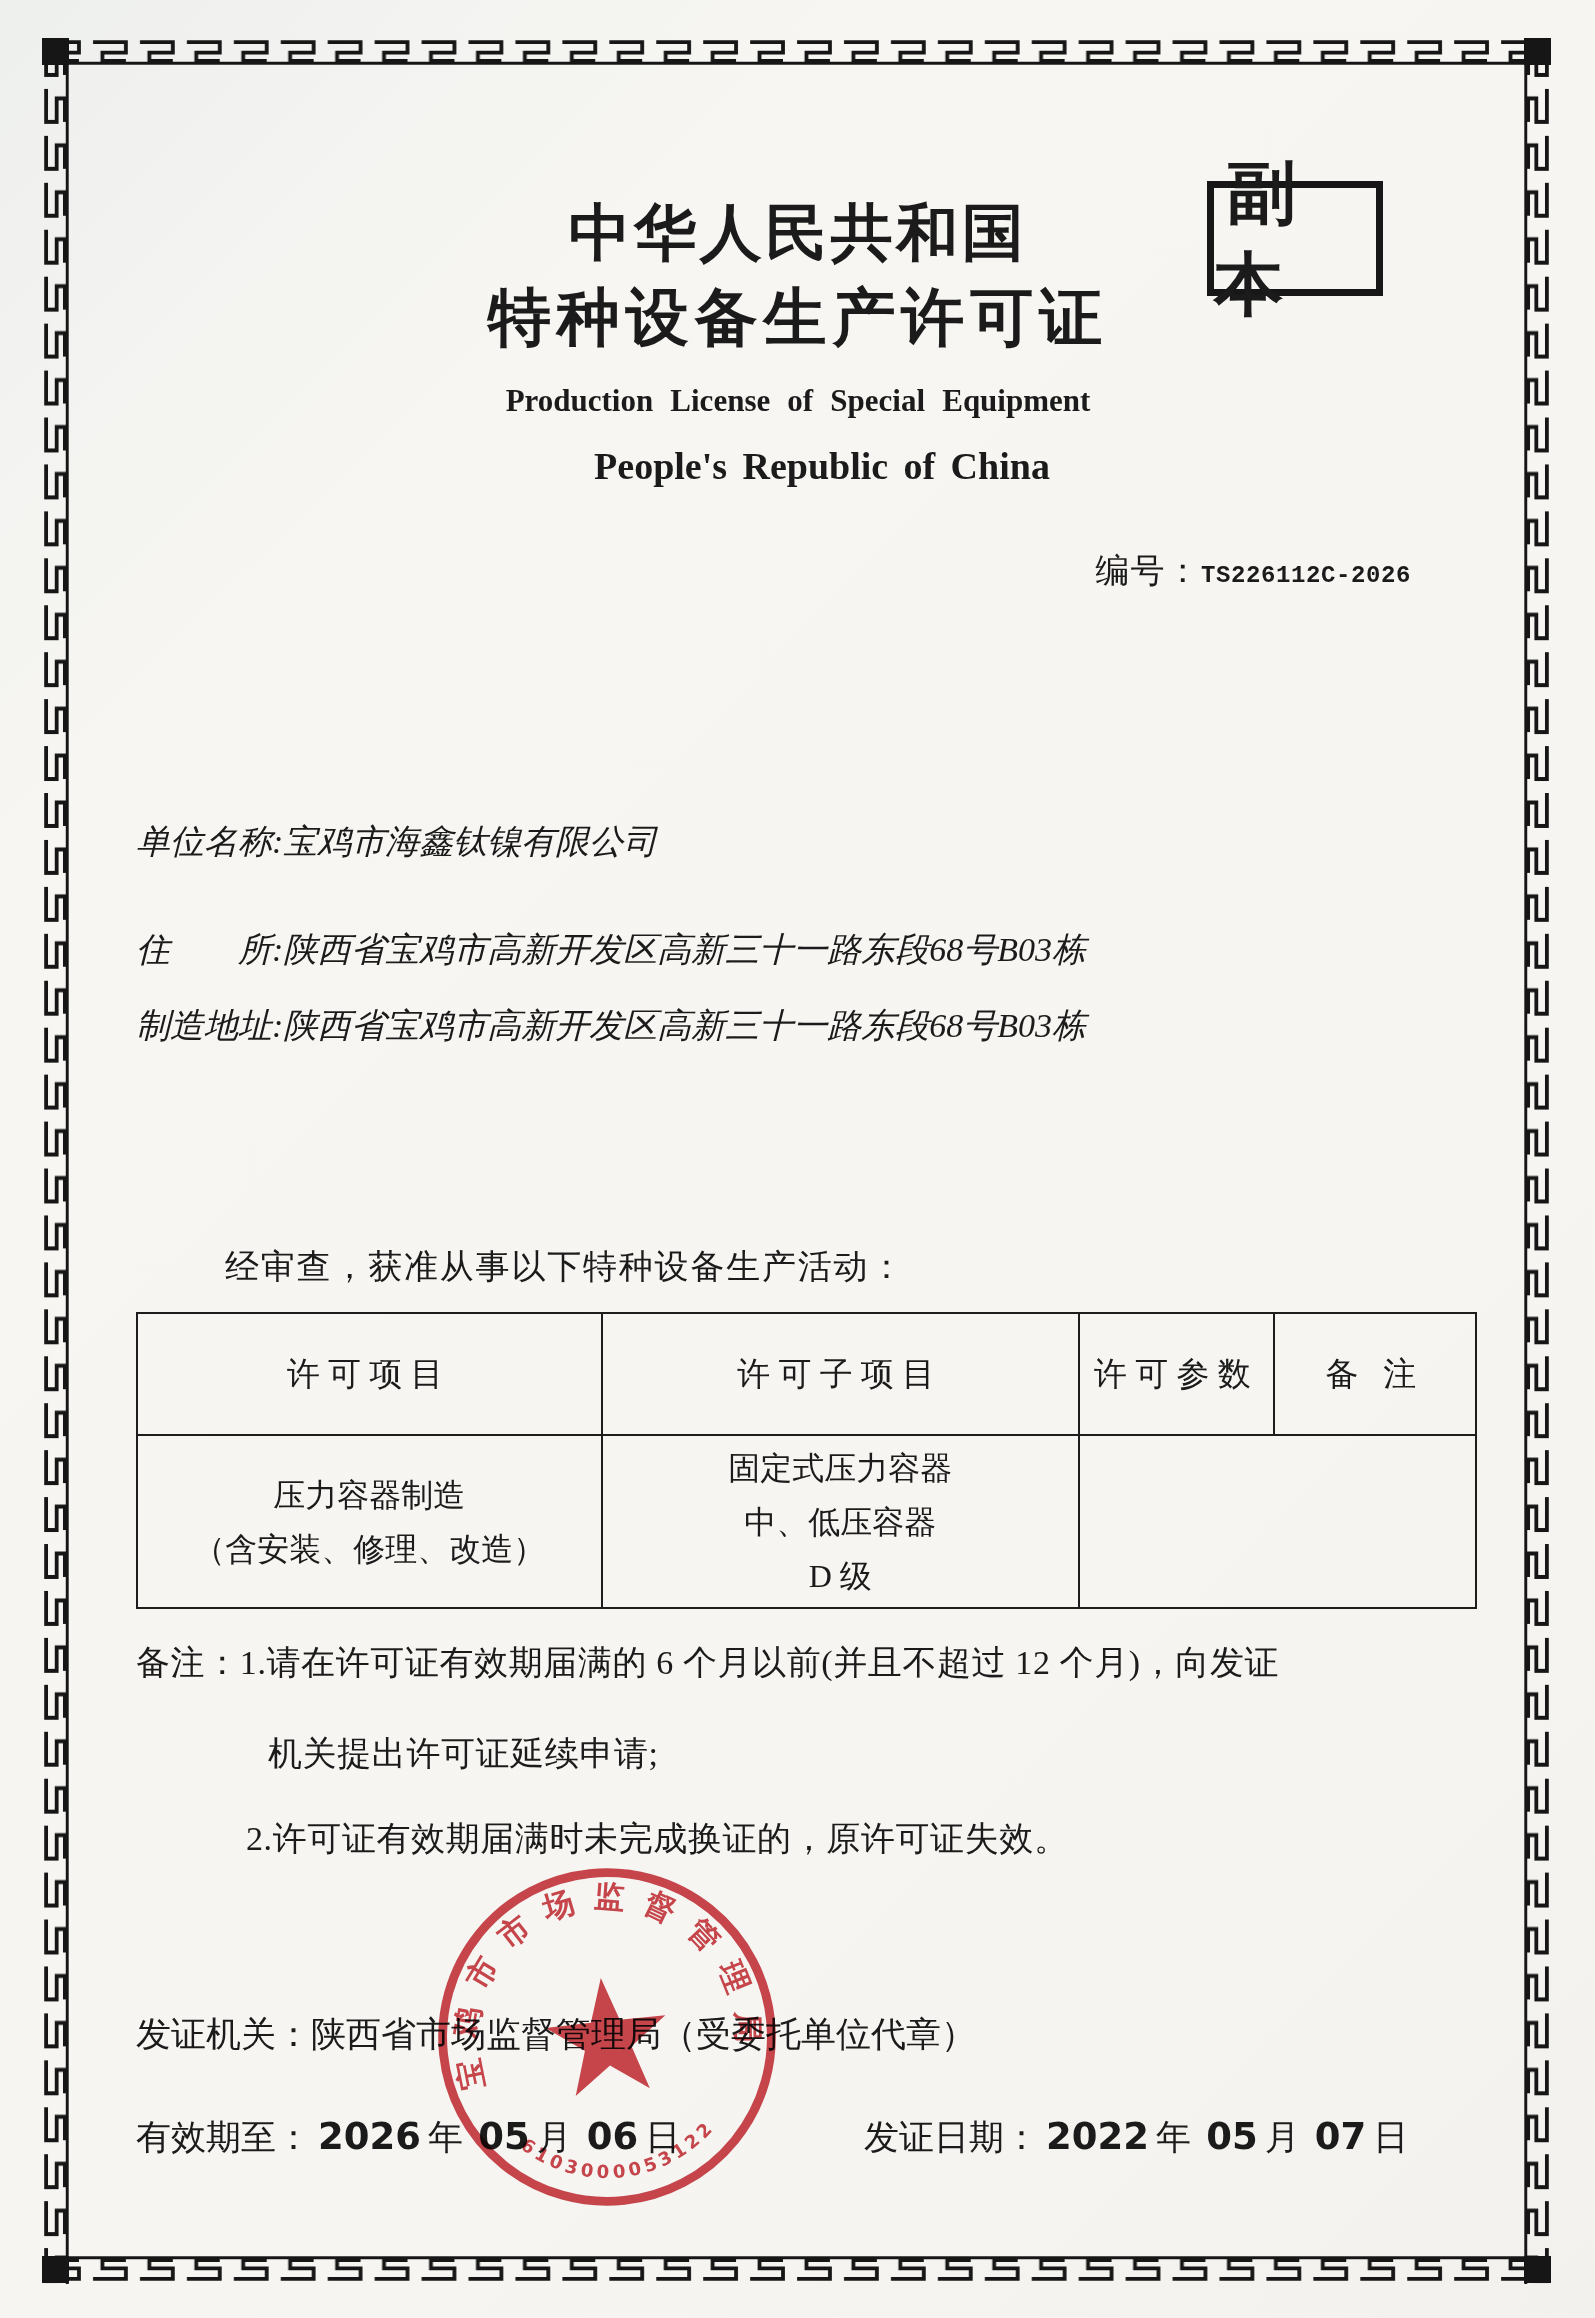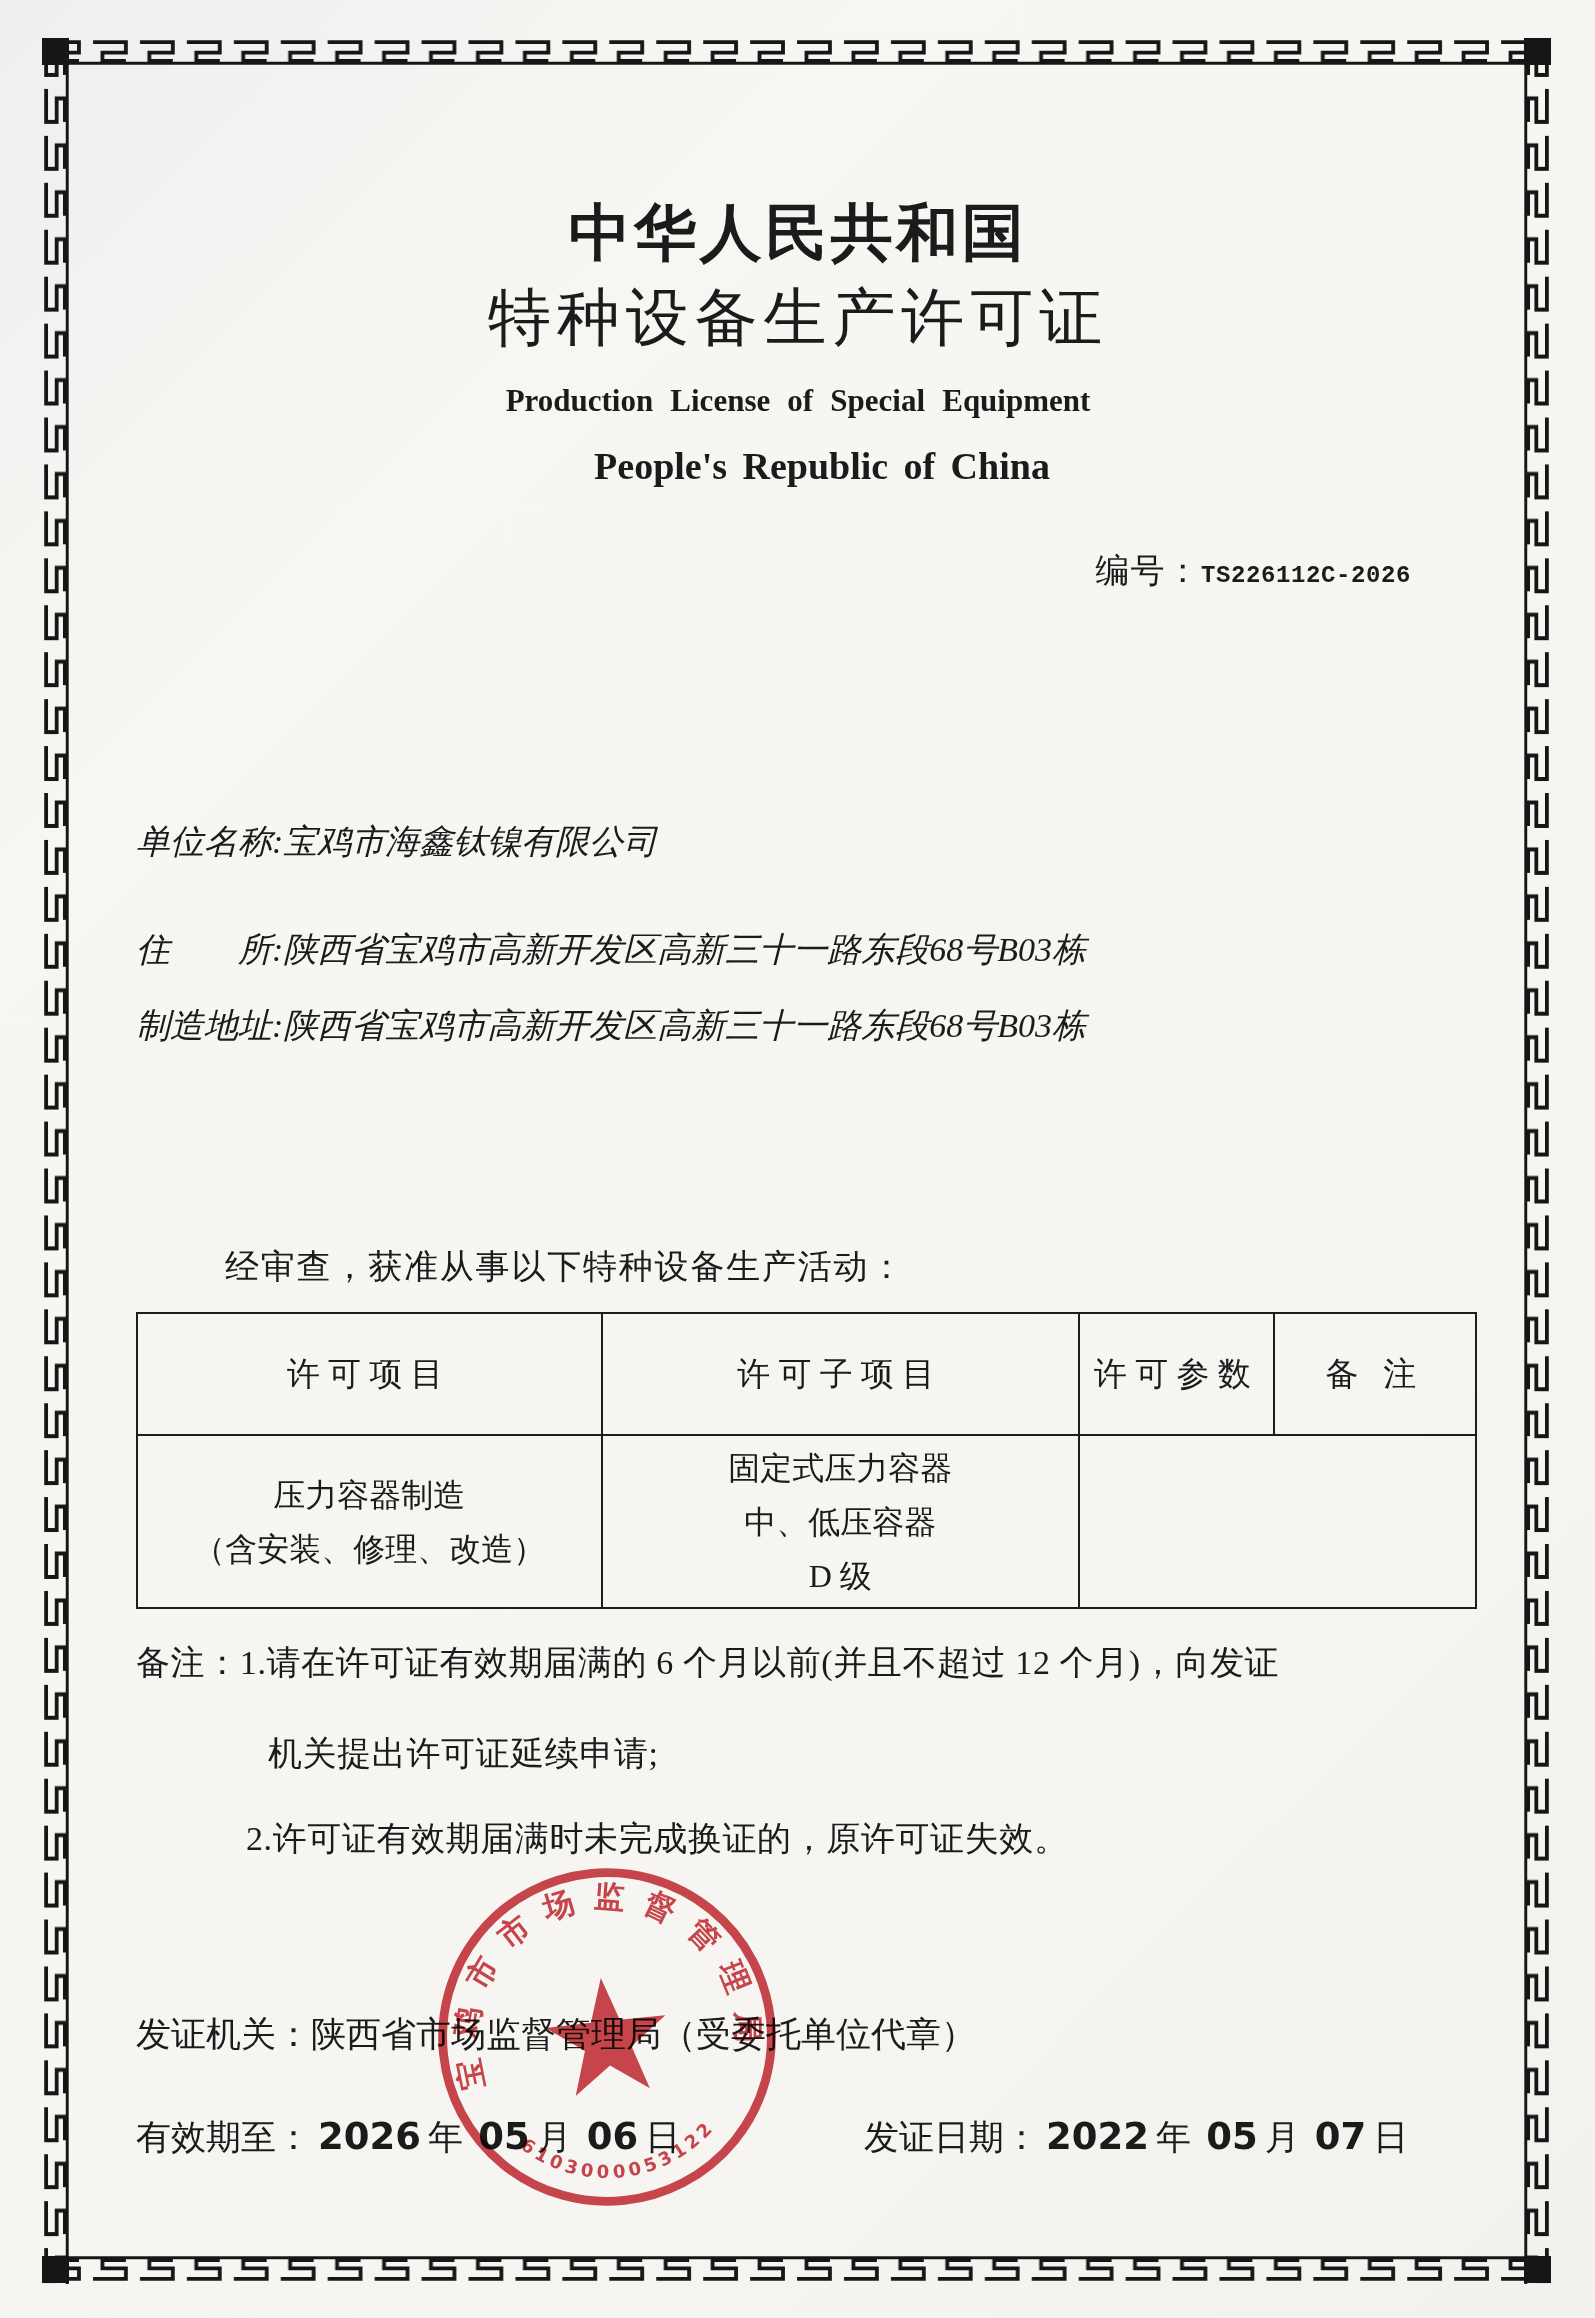--- a/index.html
+++ b/index.html
@@ -15,21 +15,21 @@
   .bcorner{position:absolute;width:27px;height:27px;background:#161616;}
   
   .copy-badge{
     position:absolute;left:1207px;top:181px;width:176px;height:115px;
     border:7.6px solid #171717;box-sizing:border-box;
     display:flex;align-items:center;justify-content:center;
     font-size:69px;font-weight:700;letter-spacing:13px;text-indent:13px;
   }
   
   .title-cn1{left:0;width:100%;top:191px;text-align:center;font-size:62px;font-weight:700;letter-spacing:3.5px;}
-  .title-cn2{left:0;width:100%;top:275px;text-align:center;font-size:63px;font-weight:400;letter-spacing:5.9px;}
+  .title-cn2{left:0;width:100%;top:275px;text-align:center;font-size:63px;font-weight:700;letter-spacing:5.9px;}
   .title-en1{left:0;width:100%;top:383px;text-align:center;font-size:31px;font-weight:700;word-spacing:9.4px;}
   .title-en2{left:0;width:100%;top:444px;text-align:center;font-size:38px;font-weight:700;word-spacing:5.9px;padding-left:24px;}
   .license-line{top:548px;right:185px;font-size:34px;letter-spacing:1.2px;}
   .license-number{font-family:"Liberation Mono","DejaVu Sans Mono",monospace;font-weight:700;font-size:24px;letter-spacing:0.6px;}
   
   .field-row{left:136px;font-size:34px;white-space:nowrap;font-style:italic;}
   .field-label{display:inline-block;width:136px;vertical-align:bottom;}
   .field-label.justify{display:inline-flex;justify-content:space-between;}
   
   .intro-line{left:225px;top:1244px;font-size:34px;letter-spacing:1.8px;}
@@ -88,20 +88,23 @@
       <rect width="46" height="3828" fill="url(#gkvl)"></rect>
     </svg>
   <svg class="bstrip" style="left:1524px;top:38px;" width="27" height="2246" viewBox="0 0 46 3828">
       <rect width="46" height="3828" fill="url(#gkvr)"></rect>
     </svg>
   <div class="bcorner" style="left:42px;top:38px;"></div>
   <div class="bcorner" style="left:1524px;top:38px;"></div>
   <div class="bcorner" style="left:42px;top:2256px;"></div>
   <div class="bcorner" style="left:1524px;top:2256px;"></div>
 
+  <div class="copy-badge">
+    <span>副本</span>
+  </div>
 
   <div class="abs title-cn1">中华人民共和国</div>
   <div class="abs title-cn2">特种设备生产许可证</div>
   <div class="abs title-en1">Production License of Special Equipment</div>
   <div class="abs title-en2">People's Republic of China</div>
 
   <div class="abs license-line">
     <span>编号：</span><span class="license-number">TS226112C-2026</span>
   </div>
 

